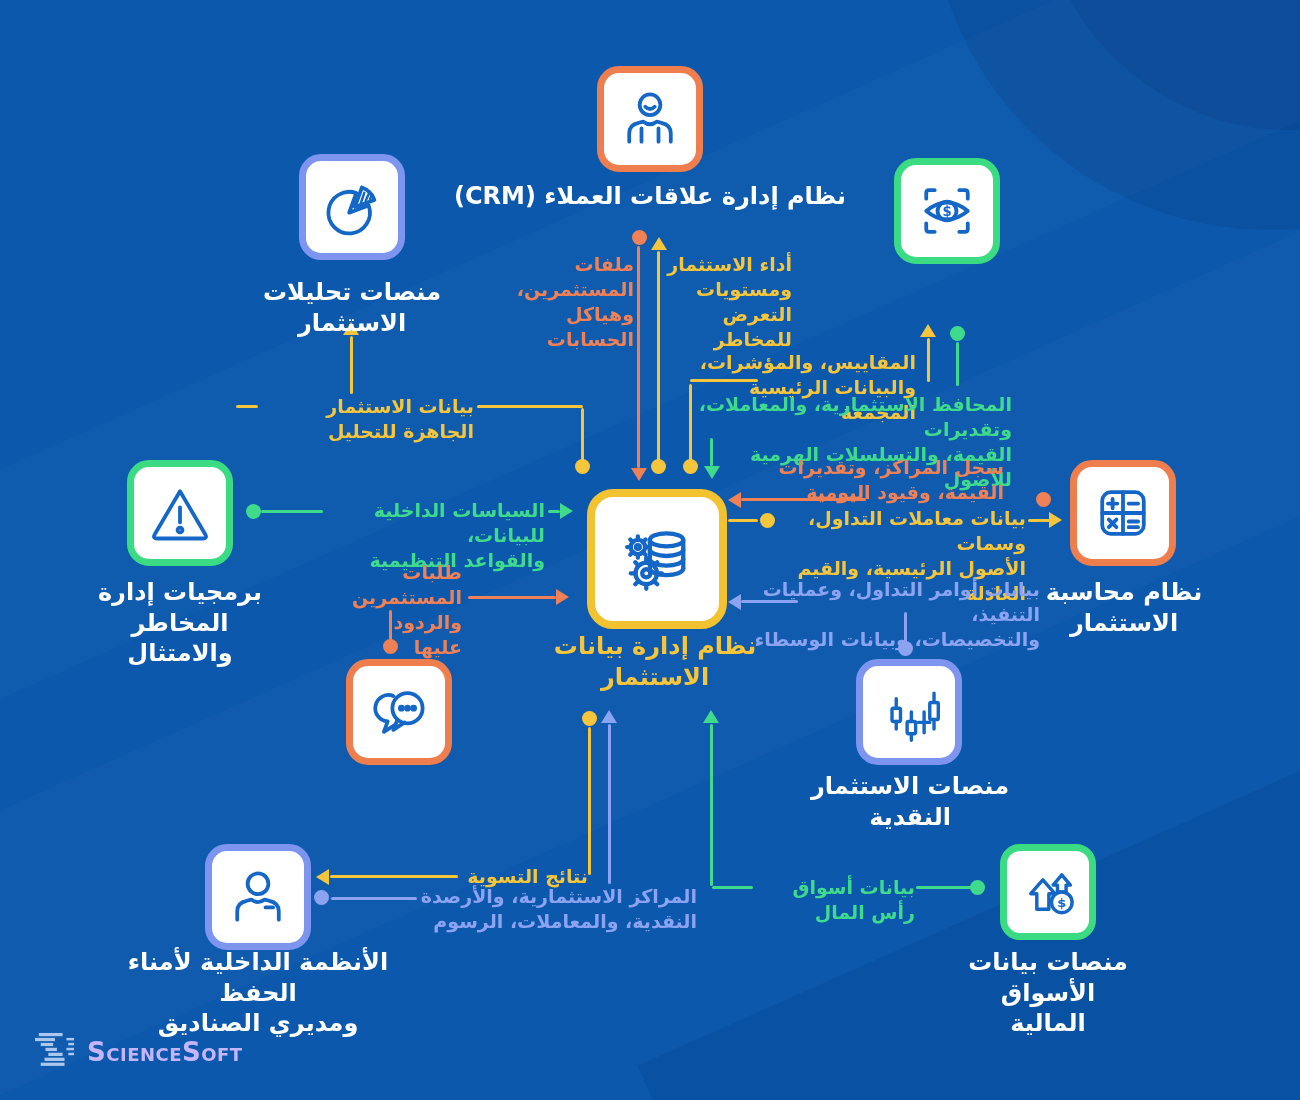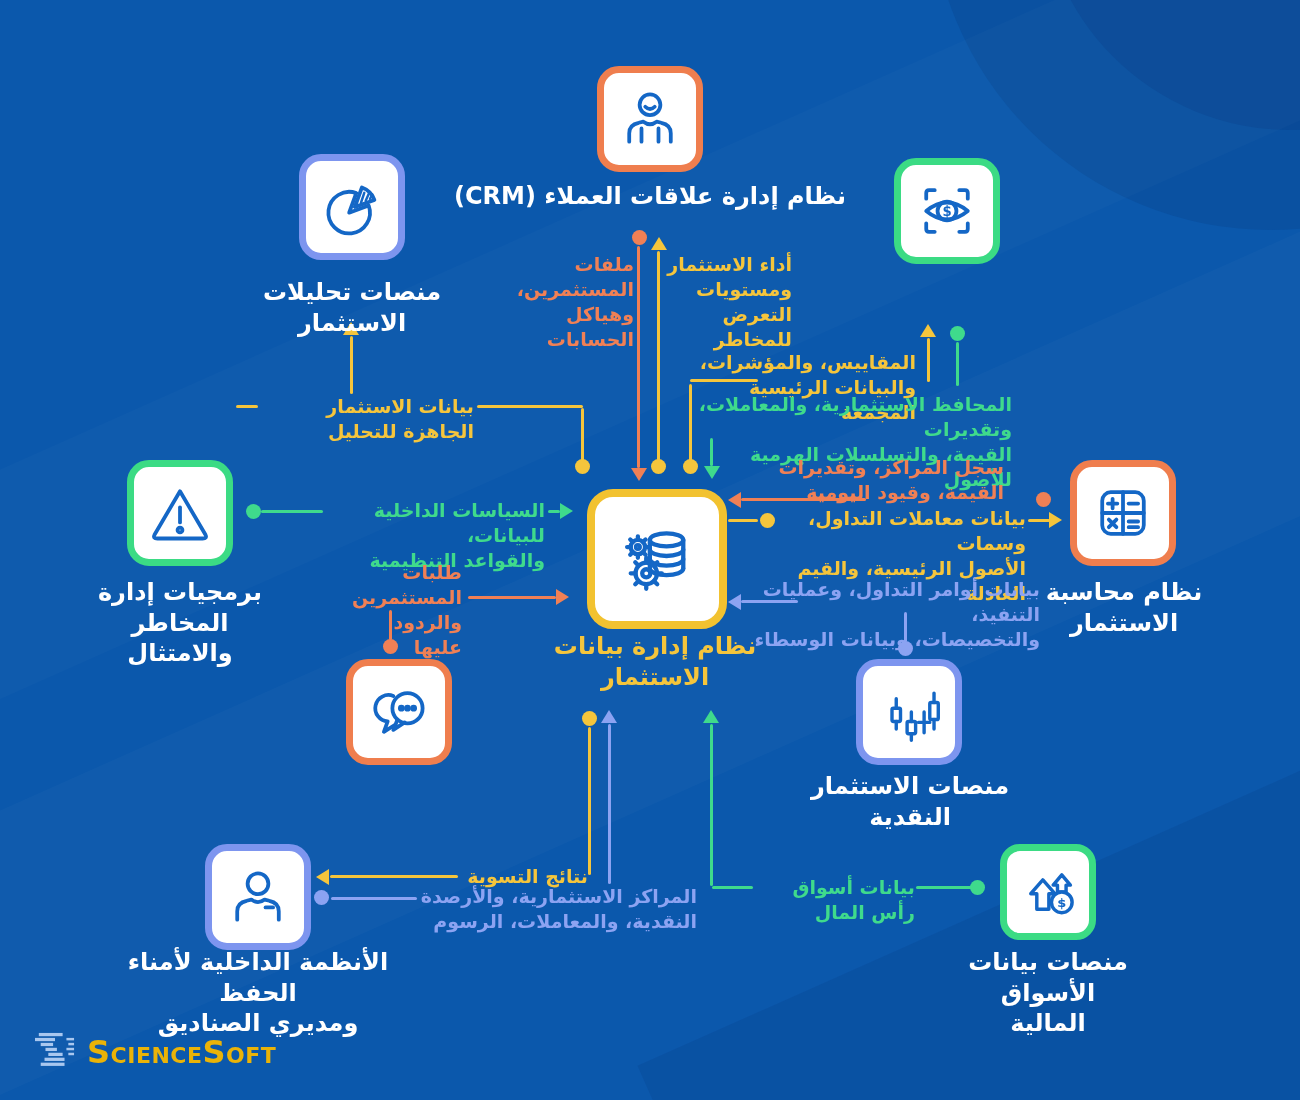--- a/index.html
+++ b/index.html
@@ -21,21 +21,21 @@
   .dot{position:absolute;width:15px;height:15px;border-radius:50%;background:currentColor;}
   .arr{position:absolute;width:0;height:0;}
   .arr.up{border-left:8px solid transparent;border-right:8px solid transparent;border-bottom:13px solid currentColor;}
   .arr.down{border-left:8px solid transparent;border-right:8px solid transparent;border-top:13px solid currentColor;}
   .arr.left{border-top:8px solid transparent;border-bottom:8px solid transparent;border-right:13px solid currentColor;}
   .arr.right{border-top:8px solid transparent;border-bottom:8px solid transparent;border-left:13px solid currentColor;}
   .flabel{position:absolute;font-size:19px;font-weight:600;line-height:25px;white-space:pre-line;
           direction:rtl;text-align:right;}
   
   #logo{position:absolute;left:35px;top:1032px;display:flex;align-items:center;gap:12px;}
-  #logo .word{color:#eab308;font-size:32px;font-weight:700;font-variant:small-caps;letter-spacing:.5px;}
+  #logo .word{color:#c4b5fd;font-size:26px;font-weight:700;font-variant:small-caps;letter-spacing:.5px;}
 </style>
 </head>
 <body>
 
 <div id="canvas">
 
   <div class="bgcircle" style="left:930px;top:-450px;width:680px;height:680px;background:#0A51A1;"></div>
   <div class="bgcircle" style="left:1040px;top:-370px;width:500px;height:500px;background:#094A98;"></div>
   <div class="streak" style="left:-200px;top:190px;width:1700px;height:210px;background:rgba(255,255,255,0.02);transform:rotate(-24deg);"></div>
   <div class="streak" style="left:-260px;top:560px;width:1700px;height:260px;background:rgba(255,255,255,0.025);transform:rotate(-24deg);"></div>

